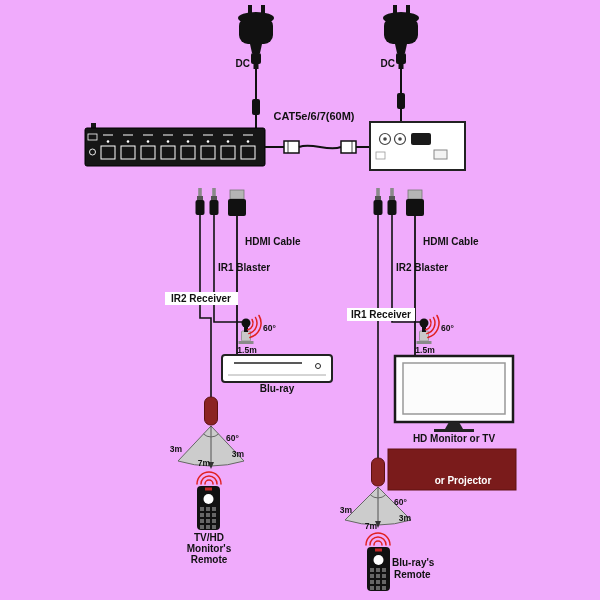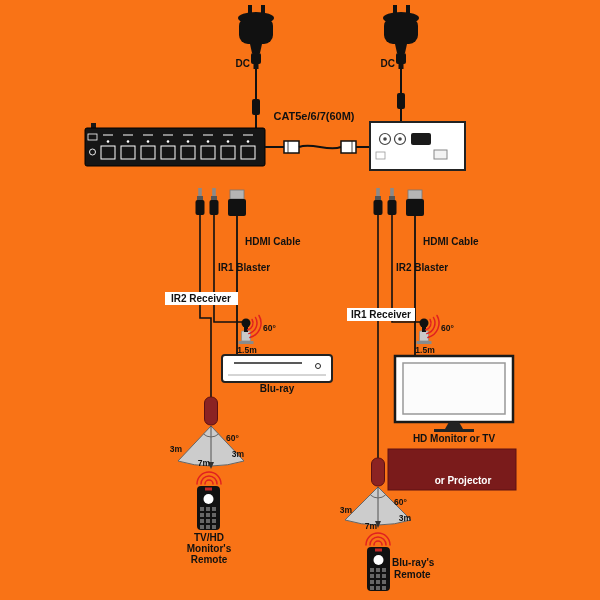--- a/index.html
+++ b/index.html
@@ -1,16 +1,16 @@
 <!DOCTYPE html>
 <html><head>
 <meta charset="utf-8">
 <style>
   html,body{margin:0;padding:0;background:#fff}
-  .canvas{position:relative;width:600px;height:600px;background:#f97316;overflow:hidden}
+  .canvas{position:relative;width:600px;height:600px;background:#f0abfc;overflow:hidden}
   .canvas svg{position:absolute;left:0;top:0}
   svg text{font-family:"Liberation Sans","DejaVu Sans",sans-serif;font-weight:bold;fill:#111}
   .lbl{font-size:10px}
   .lbl-lg{font-size:11px}
   .lbl-sm{font-size:8.5px}
   .lbl-white{fill:#fff}
   .wave{fill:none;stroke:#e02020;stroke-width:1.5;stroke-linecap:round}
   .wire{fill:none;stroke:#111;stroke-width:1.6}
   .edge{fill:none;stroke:#666;stroke-width:1}
 </style>

